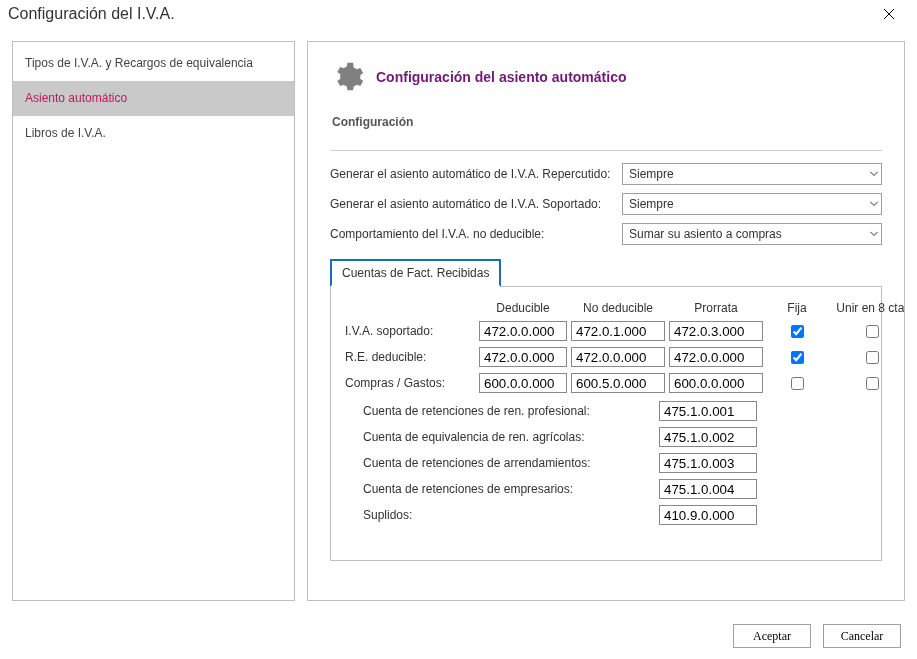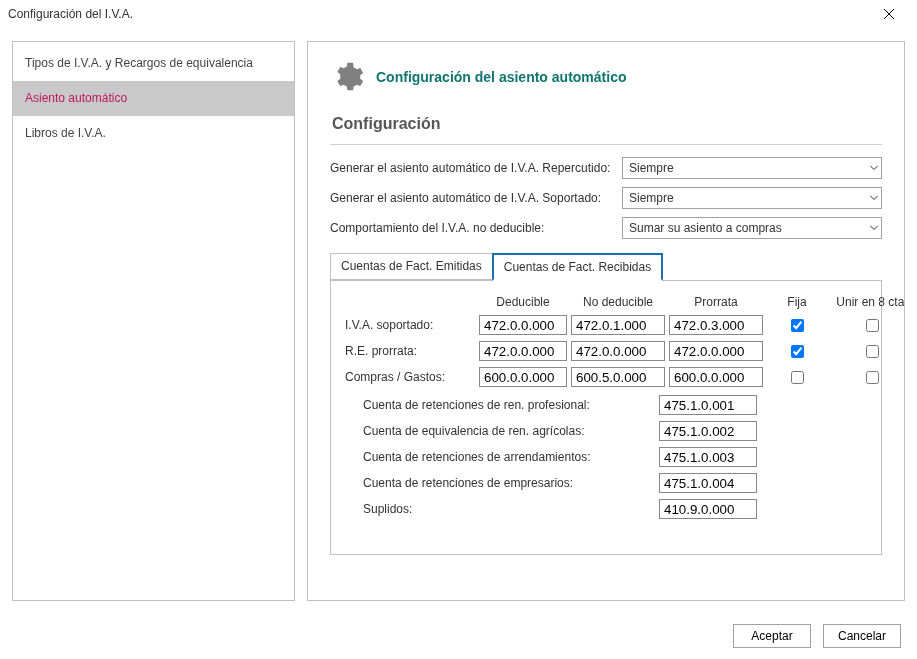--- a/index.html
+++ b/index.html
@@ -1,45 +1,45 @@
 <!DOCTYPE html>
 <html><head>
 <meta charset="utf-8">
 <style>
   html,body{margin:0;padding:0;height:100%;font-family:"Segoe UI",Tahoma,Arial,sans-serif;font-size:12px;color:#333;background:#fff;}
   .window{width:917px;height:659px;position:relative;box-sizing:border-box;display:flex;flex-direction:column;}
   .titlebar{height:28px;display:flex;align-items:center;padding:0 8px;border-bottom:1px solid transparent;}
-  .titlebar .title{flex:1;font-size:12px;}
+  .titlebar .title{flex:1;font-size:16px;}
   .titlebar .closebtn{width:40px;height:28px;display:flex;align-items:center;justify-content:center;cursor:pointer;}
   .titlebar .closebtn svg{stroke:#000;}
   .body{flex:1;display:flex;padding:12px;gap:12px;min-height:0;}
   .sidebar{width:283px;border:1px solid #bfbfbf;box-sizing:border-box;padding-top:4px;}
   .sidebar .nav-item{padding:10px 12px;font-size:12px;color:#444;cursor:pointer;line-height:1.25;}
   .sidebar .nav-item.selected{background:#c9c9c9;color:#be185d;}
   .main{flex:1;border:1px solid #bfbfbf;box-sizing:border-box;padding:18px 22px 18px 22px;overflow:auto;}
   .header{display:flex;align-items:center;gap:12px;margin-bottom:16px;}
   .header .gear{width:34px;height:34px;color:#7a7a7a;}
-  .header h2{font-size:14px;font-weight:600;margin:0;color:#0f766e;}
-  .section-title{font-size:16px;font-weight:600;padding:5px 0 11px 2px;border-bottom:1px solid #d0d0d0;margin-bottom:12px;color:#555;}
+  .header h2{font-size:14px;font-weight:600;margin:0;color:#701a75;}
+  .section-title{font-size:12px;font-weight:600;padding:5px 0 21px 2px;border-bottom:1px solid #d0d0d0;margin-bottom:12px;color:#555;}
   .form-row{display:flex;align-items:center;margin-bottom:8px;gap:10px;}
   .form-row .lbl{width:282px;}
   .form-row .select{flex:1;position:relative;border:1px solid #a0a0a0;height:20px;display:flex;align-items:center;padding:0 18px 0 6px;background:#fff;cursor:pointer;}
   .form-row .select .caret{position:absolute;right:3px;top:50%;transform:translateY(-50%);}
   .tabs{margin-top:14px;display:flex;position:relative;border-bottom:1px solid #bfbfbf;}
   .tab{padding:5px 10px;border:1px solid #bfbfbf;background:#fff;position:relative;margin-right:-1px;cursor:pointer;}
   .tab.active{border:2px solid #1a6fb3;border-bottom:2px solid #fff;z-index:2;margin-bottom:-1px;}
   .tab-panel{border:1px solid #bfbfbf;border-top:none;padding:14px 14px 35px 14px;}
   .grid{display:grid;grid-template-columns:130px 88px 94px 94px 60px 82px;column-gap:4px;row-gap:6px;align-items:center;}
   .grid .hdr{text-align:center;font-size:12px;}
   .cell-input{border:1px solid #888;height:18px;padding:0 4px;background:#fff;pointer-events:auto;}
   .chk{width:13px;height:13px;margin:auto;display:block;}
   .retgrid{margin-top:8px;display:grid;grid-template-columns:300px 98px;column-gap:14px;row-gap:6px;align-items:center;}
   .retgrid .rlbl{padding-left:18px;}
   .footer{height:46px;border-top:0;display:flex;justify-content:flex-end;align-items:center;gap:12px;padding:0 16px;}
-  .footer button{min-width:78px;height:24px;border:1px solid #a0a0a0;background:#fff;cursor:pointer;font-family:Liberation Sans, sans-serif;font-size:12px;}
+  .footer button{min-width:78px;height:24px;border:1px solid #a0a0a0;background:#fff;cursor:pointer;font-family:Liberation Serif, serif;font-size:12px;}
 </style>
 </head>
 <body>
 
 <div class="window">
   <div class="titlebar">
     <span class="title">Configuración del I.V.A.</span>
     <div class="closebtn">
       <svg width="12" height="12" viewBox="0 0 12 12">
           <line x1="1" y1="1" x2="11" y2="11" stroke-width="1"></line>
@@ -89,21 +89,20 @@
             <div class="select">
               <span>Sumar su asiento a compras</span>
               <svg class="caret" width="8" height="5" viewBox="0 0 8 5">
                 <path d="M0 0 L4 4 L8 0" fill="none" stroke="#333" stroke-width="1"></path>
               </svg>
             </div>
           </div>
         </div>
 
       <div class="tabs">
-        <div class="tab">Cuentas de Fact. Emitidas</div>
         <div class="tab active">Cuentas de Fact. Recibidas</div>
       </div>
 
       <div class="tab-panel">
         <div class="grid" id="grid">
             <div class="hdr"></div>
             <div class="hdr">Deducible</div>
             <div class="hdr">No deducible</div>
             <div class="hdr">Prorrata</div>
             <div class="hdr">Fija</div>
@@ -111,21 +110,21 @@
             <div>I.V.A. soportado:</div>
             <input class="cell-input" value="472.0.0.000" style="">
             <input class="cell-input" value="472.0.1.000" style="">
             <input class="cell-input" value="472.0.3.000" style="">
             <div style="text-align: center;">
               <input type="checkbox" class="chk" checked="" style="">
             </div>
             <div style="text-align: center;">
               <input type="checkbox" class="chk" style="">
             </div>
-            <div>R.E. prorrata:</div>
+            <div>R.E. deducible:</div>
             <input class="cell-input" value="472.0.0.000" style="">
             <input class="cell-input" value="472.0.0.000" style="">
             <input class="cell-input" value="472.0.0.000" style="">
             <div style="text-align: center;">
               <input type="checkbox" class="chk" checked="" style="">
             </div>
             <div style="text-align: center;">
               <input type="checkbox" class="chk" style="">
             </div>
             <div>Compras / Gastos:</div>

